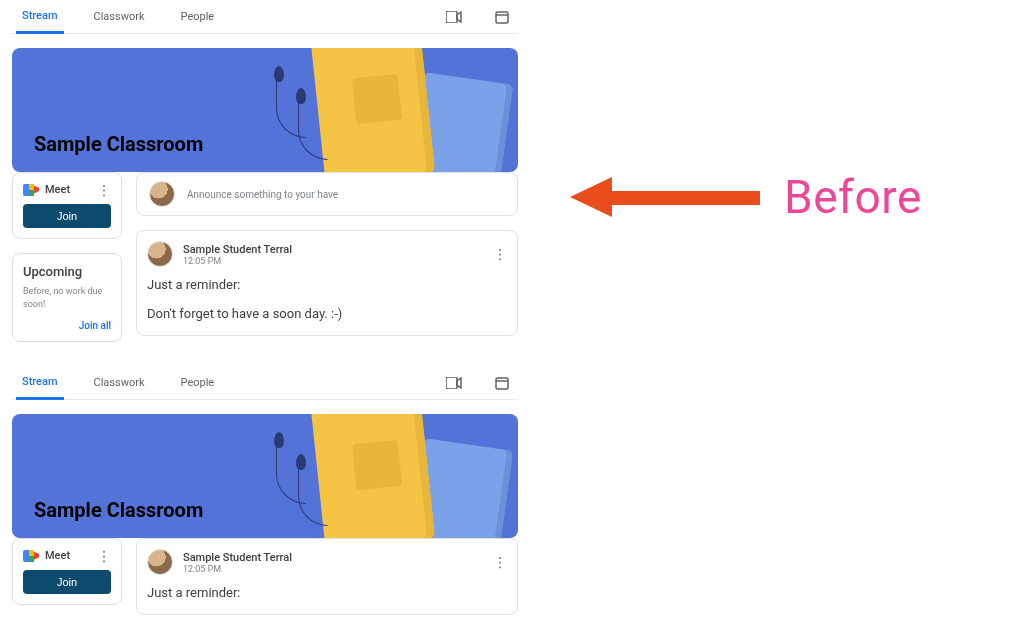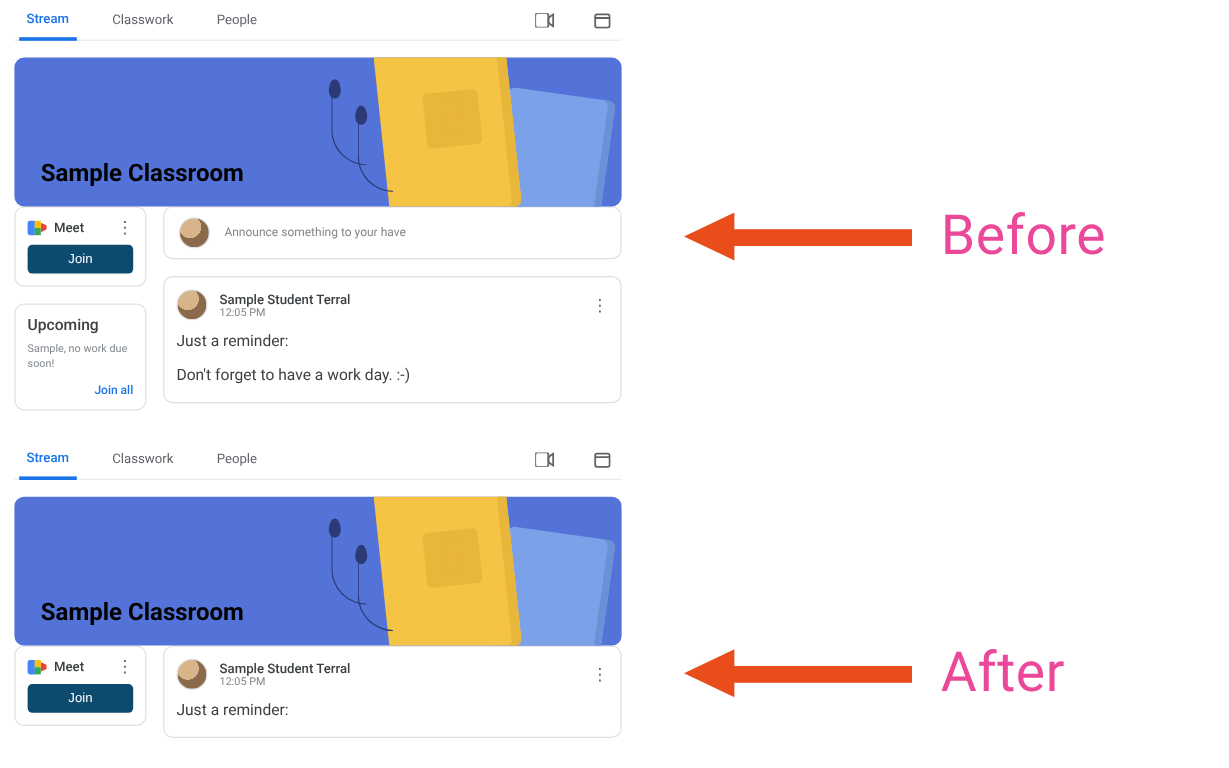--- a/index.html
+++ b/index.html
@@ -112,21 +112,21 @@
                   <span class="b3"></span>
                   <span class="b4"></span>
                 </span>
               <span>Meet</span>
               <span style="margin-left:auto; font-size:14px; color:#5f6368; cursor:pointer; line-height:10px;">⋮</span>
             </div>
             <button class="join">Join</button>
           </div>
           <div class="card">
             <div class="upc-title">Upcoming</div>
-            <div class="upc-text">Sample, no work due soon!</div>
+            <div class="upc-text">Before, no work due soon!</div>
             <div class="viewall">Join all</div>
           </div>
         </div>
 
         <div class="main">
           <div class="card announce">
             <div class="avatar"></div>
             <div class="announce-text">Announce something to your have</div>
           </div>
 
@@ -135,21 +135,21 @@
               <div class="avatar"></div>
               <div>
                 <div class="post-name">Sample Student Terral</div>
                 <div class="post-time">12:05 PM</div>
               </div>
               <span class="more" style="font-size:14px; color:#5f6368; cursor:pointer;">⋮</span>
             </div>
             <div class="post-body">
               <div>Just a reminder:</div>
               <div style="height:8px"></div>
-              <div>Don't forget to have a work day. :-)</div>
+              <div>Don't forget to have a soon day. :-)</div>
             </div>
           </div>
         </div>
       </div>
     </div>
 
     <div class="panel">
       <div class="tabs">
         <div class="tab active">Stream</div>
         <div class="tab">Classwork</div>
@@ -223,21 +223,14 @@
   </div>
 
   <div class="annot-col">
     <div class="annot">
       <div class="arrow">
           <div class="head"></div>
           <div class="shaft"></div>
         </div>
       <div class="annot-text">Before</div>
     </div>
-    <div class="annot after">
-      <div class="arrow">
-          <div class="head"></div>
-          <div class="shaft"></div>
-        </div>
-      <div class="annot-text">After</div>
-    </div>
   </div>
 </div>
 
 </body></html>

